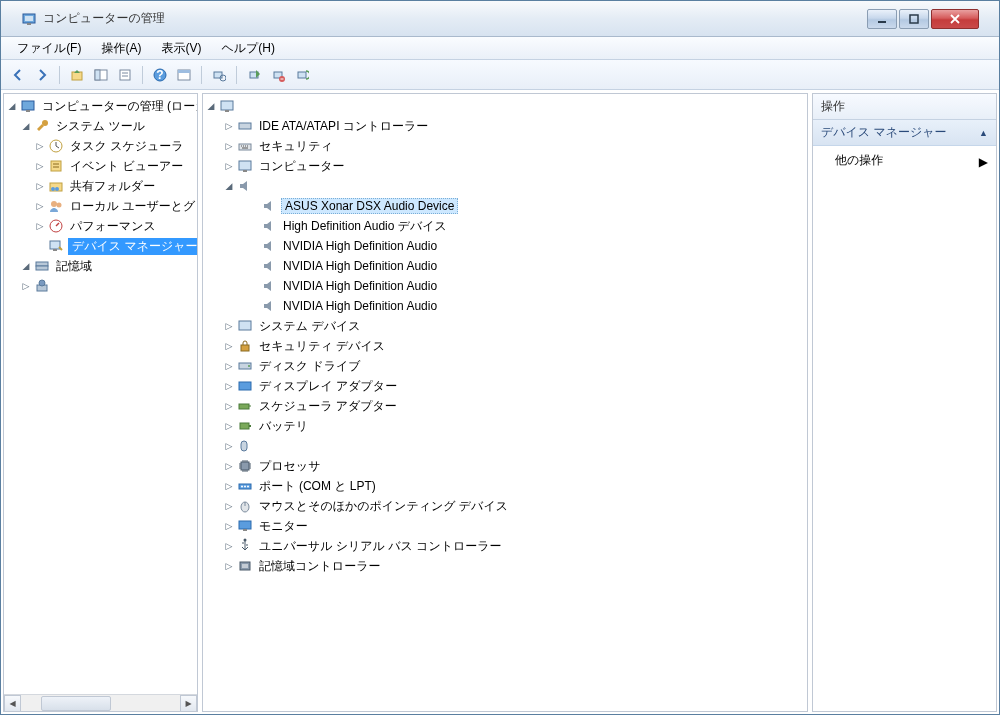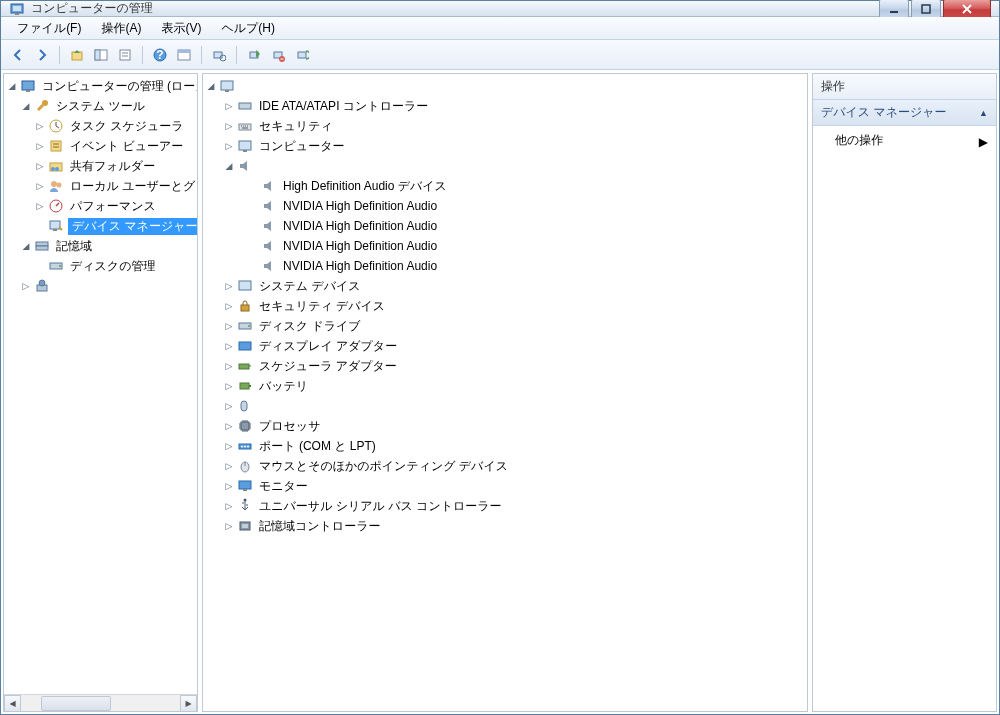--- a/index.html
+++ b/index.html
@@ -1,18 +1,18 @@
 <!DOCTYPE html>
 <html><head>
 <meta charset="utf-8">
 <style>
 * { margin: 0; padding: 0; box-sizing: border-box; font-family: "Meiryo UI", "MS UI Gothic", sans-serif; font-size: 12px; }
 body { background: #fff; overflow: hidden; }
 .window { width: 1000px; height: 715px; display: flex; flex-direction: column; border: 1px solid #5a7fa0; }
-.titlebar { height: 16px; background: linear-gradient(to bottom, #f8fafc 0%, #e4ecf5 50%, #d7e3f0 100%); display: flex; align-items: center; padding: 0 8px; border-bottom: 1px solid #a9b9cc; }
+.titlebar { height: 36px; background: linear-gradient(to bottom, #f8fafc 0%, #e4ecf5 50%, #d7e3f0 100%); display: flex; align-items: center; padding: 0 20px; border-bottom: 1px solid #a9b9cc; }
 .titlebar-icon { width: 16px; height: 16px; margin-right: 6px; }
 .titlebar-text { flex: 1; color: #333; }
 .win-buttons { display: flex; gap: 0; }
 .win-btn { width: 30px; height: 20px; border: 1px solid #8a9db3; border-radius: 2px; margin-left: 2px; display: flex; align-items: center; justify-content: center; background: linear-gradient(to bottom, #f2f6fb, #d9e4f0); cursor: default; }
 .win-btn.close { width: 48px; background: linear-gradient(to bottom, #e9a0a0, #d65c5c 45%, #c53c3c 55%, #c94a4a); border-color: #8f2f2f; color: #fff; font-weight: bold; }
 .win-btn.min, .win-btn.max { background: linear-gradient(to bottom, #eaf1fa, #c8d8ec 45%, #b4c9e2 55%, #cad9ec); }
 .menubar { height: 23px; background: linear-gradient(to bottom, #fafcff, #eaf0f8); border-bottom: 1px solid #c5d2e2; display: flex; align-items: center; padding: 0 6px; }
 .menubar span { padding: 2px 10px; cursor: default; }
 .toolbar { height: 30px; background: linear-gradient(to bottom, #f7faff, #e8eff8); border-bottom: 1px solid #c5d2e2; display: flex; align-items: center; padding: 0 6px; gap: 2px; }
 .tbtn { width: 22px; height: 22px; display: flex; align-items: center; justify-content: center; border: 1px solid transparent; border-radius: 2px; cursor: default; }
@@ -251,31 +251,20 @@
           <span class="expander">◢</span>
           <span class="tree-icon">
               <svg width="16" height="16">
                 <rect x="2" y="4" width="12" height="4" fill="#b8c8d8" stroke="#5a7a9c"></rect>
                 <rect x="2" y="8" width="12" height="4" fill="#b8c8d8" stroke="#5a7a9c"></rect>
               </svg>
             </span>
           <span class="tree-label">記憶域</span>
         </div>
         <div class="tree-row">
-          <span class="indent" style="width:28px"></span>
-          <span class="expander empty">▷</span>
-          <span class="tree-icon">
-              <svg width="16" height="16">
-                <rect x="2" y="5" width="12" height="6" fill="#c8d4e0" stroke="#5a7a9c"></rect>
-                <circle cx="12" cy="8" r="1" fill="#5a9c5a"></circle>
-              </svg>
-            </span>
-          <span class="tree-label">ディスクの管理</span>
-        </div>
-        <div class="tree-row">
           <span class="indent" style="width:14px"></span>
           <span class="expander">▷</span>
           <span class="tree-icon">
               <svg width="16" height="16">
                 <rect x="3" y="7" width="10" height="6" fill="#b8c8d8" stroke="#5a7a9c"></rect>
                 <circle cx="8" cy="5" r="3" fill="#7a9ac0" stroke="#5a7a9c"></circle>
               </svg>
             </span>
         </div>
       </div>
@@ -332,20 +321,30 @@
           </div>
         <div class="tree-row">
             <span class="indent" style="width:18px"></span>
             <span class="expander">◢</span>
             <span class="tree-icon">
               <svg width="16" height="16">
                 <path d="M3 6v4h3l4 3V3L6 6z" fill="#8a9aac"></path>
               </svg>
             </span>
           </div>
+        <div class="tree-row selected">
+            <span class="indent" style="width:42px"></span>
+            <span class="expander empty">▷</span>
+            <span class="tree-icon">
+              <svg width="16" height="16">
+                <path d="M3 6v4h3l4 3V3L6 6z" fill="#8a9aac"></path>
+              </svg>
+            </span>
+            <span class="tree-label">ASUS Xonar DSX Audio Device</span>
+          </div>
         <div class="tree-row">
             <span class="indent" style="width:42px"></span>
             <span class="expander empty">▷</span>
             <span class="tree-icon">
               <svg width="16" height="16">
                 <path d="M3 6v4h3l4 3V3L6 6z" fill="#8a9aac"></path>
               </svg>
             </span>
             <span class="tree-label">High Definition Audio デバイス</span>
           </div>

